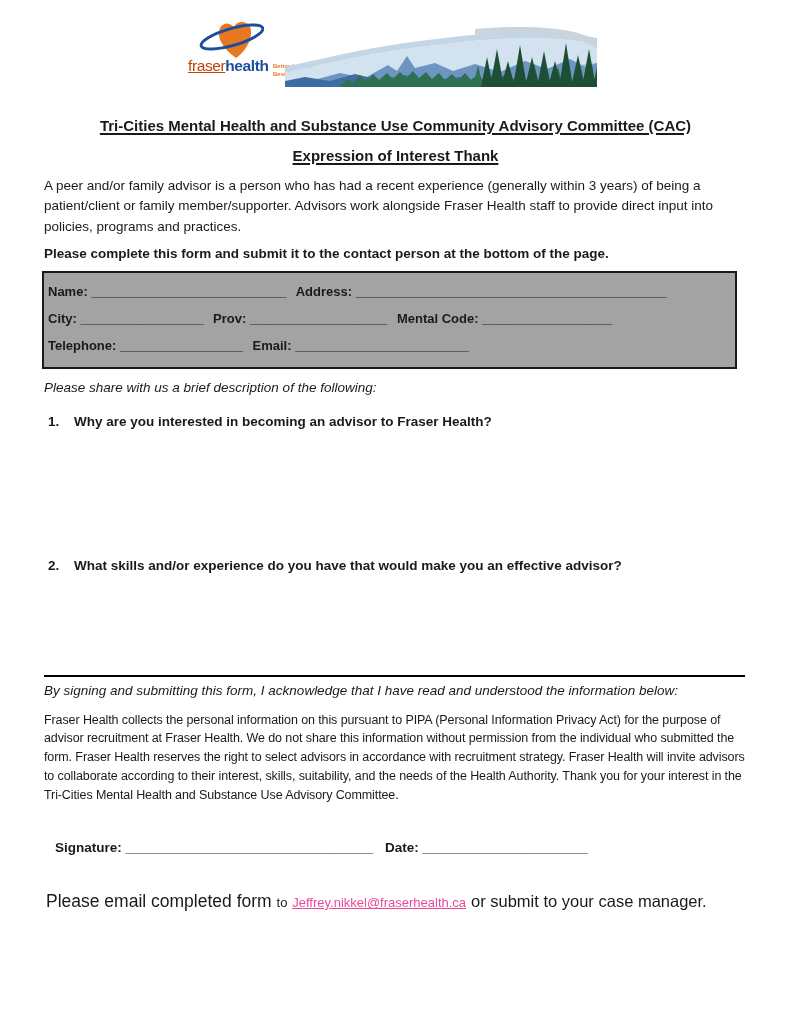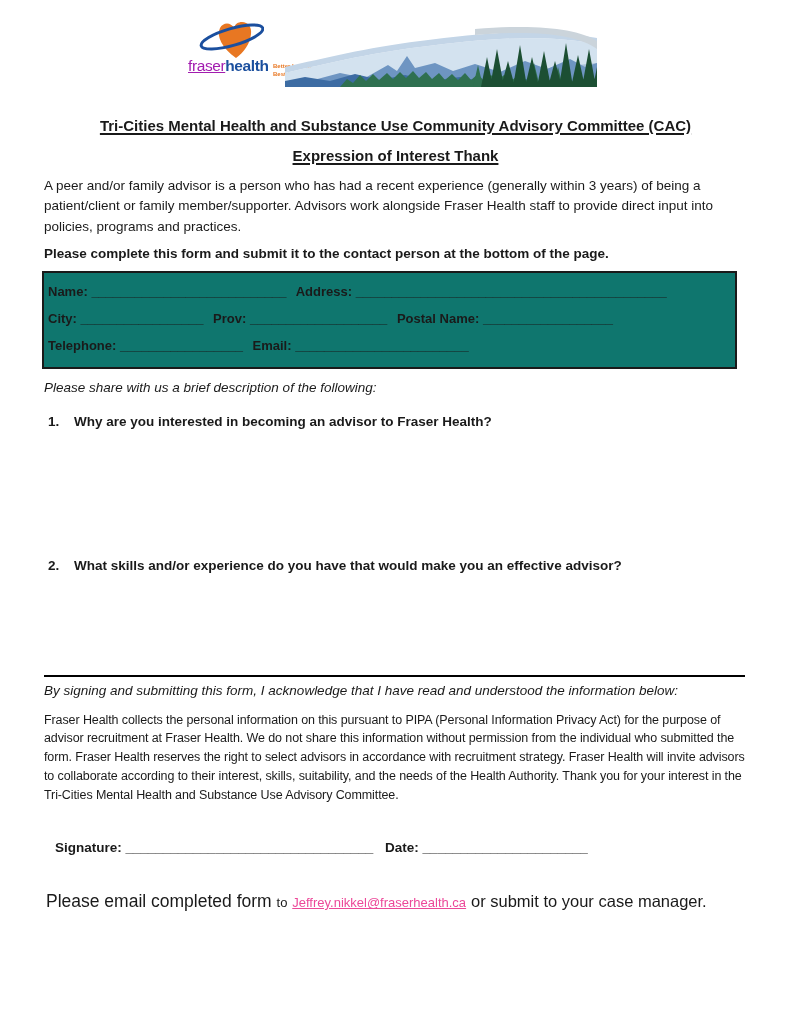--- a/index.html
+++ b/index.html
@@ -10,42 +10,42 @@
     color:#1a1a1a;
     -webkit-font-smoothing:antialiased;
     overflow:hidden;
   }
   .page { position:relative; width:791px; height:1024px; }
 
   
   .logo-area { position:relative; margin:15px 0 0 188px; width:412px; height:72px; }
   .heart-svg { position:absolute; left:8px; top:1px; width:68px; height:44px; }
   .wordmark { position:absolute; left:0px; top:42px; font-size:15.5px; letter-spacing:-0.4px; white-space:nowrap; }
-  .wordmark .fraser { color:#a21caf; font-weight:400;text-decoration:underline; }
+  .wordmark .fraser { color:#c2410c; font-weight:400;text-decoration:underline; }
   .wordmark .health { color:#1b4f9e; font-weight:700; }
   .tagline { position:absolute; left:85px; top:47px; font-size:6px; line-height:1.35; color:#e87722; font-weight:700; white-space:nowrap; }
   .banner-svg { position:absolute; left:97px; top:8px; width:312px; height:64px; }
 
   
   .title {
     margin:30px 40px 0 40px; text-align:center; font-weight:700; font-size:15px;
     text-decoration:underline; text-decoration-thickness:1.5px; text-underline-offset:2px;
   }
   .subtitle {
     margin:13px 40px 0 40px; text-align:center; font-weight:700; font-size:15px;
     text-decoration:underline; text-decoration-thickness:1.5px; text-underline-offset:2px;
   }
 
   
   .intro-description { margin:12px 44px 0 44px; font-size:13.5px; line-height:1.5; }
   .instruction { margin:7px 44px 0 44px; font-size:13.5px; line-height:1.5;font-weight:bold; }
 
   
   .contact-box {
-    margin:7px 54px 0 42px; border:2px solid #1a1a1a; background:#0f766e;
+    margin:7px 54px 0 42px; border:2px solid #1a1a1a; background:#a3a3a3;
     padding:9px 6px 4px 4px; font-size:13px; font-weight:700;
   }
   .contact-row { margin:0 0 8px 0; line-height:19px; white-space:nowrap; }
   .field { margin-right:6px; }
   .field .line { letter-spacing:0; }
 
   
   .share-intro { margin:9px 44px 0 44px; font-size:13.5px; font-style:italic; line-height:1.5; }
   .question-item { display:flex; margin:14px 44px 0 48px; font-size:13.5px; font-weight:700; line-height:1.45; }
   .question-number { width:26px; flex:0 0 26px; }
@@ -104,21 +104,21 @@
   <p class="instruction">Please complete this form and submit it to the contact person at the bottom of the page.</p>
 
   <div class="contact-box">
     <div class="contact-row">
       <span class="field"><span>Name:</span> <span class="line">___________________________</span></span>
       <span class="field"><span>Address:</span> <span class="line">___________________________________________</span></span>
     </div>
     <div class="contact-row">
       <span class="field"><span>City:</span> <span class="line">_________________</span></span>
       <span class="field"><span>Prov:</span> <span class="line">___________________</span></span>
-      <span class="field"><span>Postal Name:</span> <span class="line">__________________</span></span>
+      <span class="field"><span>Mental Code:</span> <span class="line">__________________</span></span>
     </div>
     <div class="contact-row">
       <span class="field"><span>Telephone:</span> <span class="line">_________________</span></span>
       <span class="field"><span>Email:</span> <span class="line">________________________</span></span>
     </div>
   </div>
 
   <p class="share-intro">Please share with us a brief description of the following:</p>
 
   <div class="question-item">

